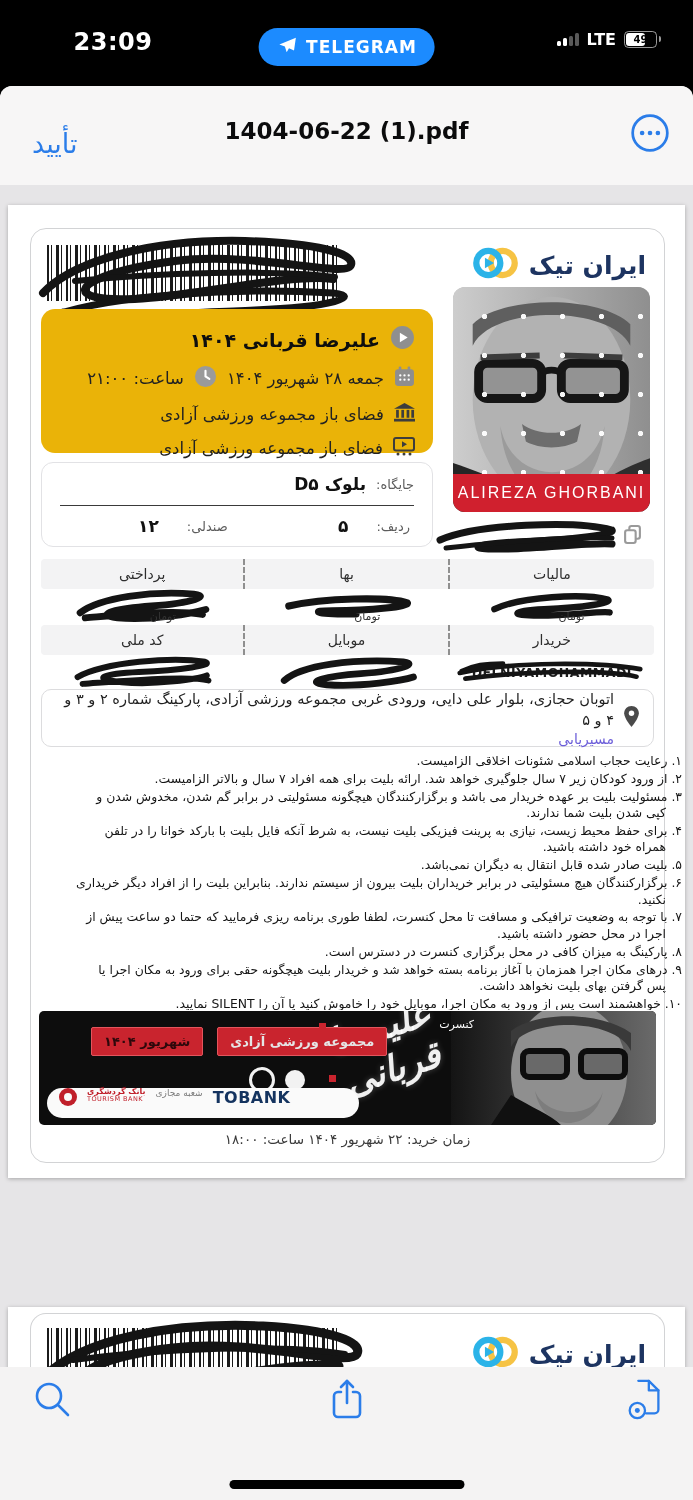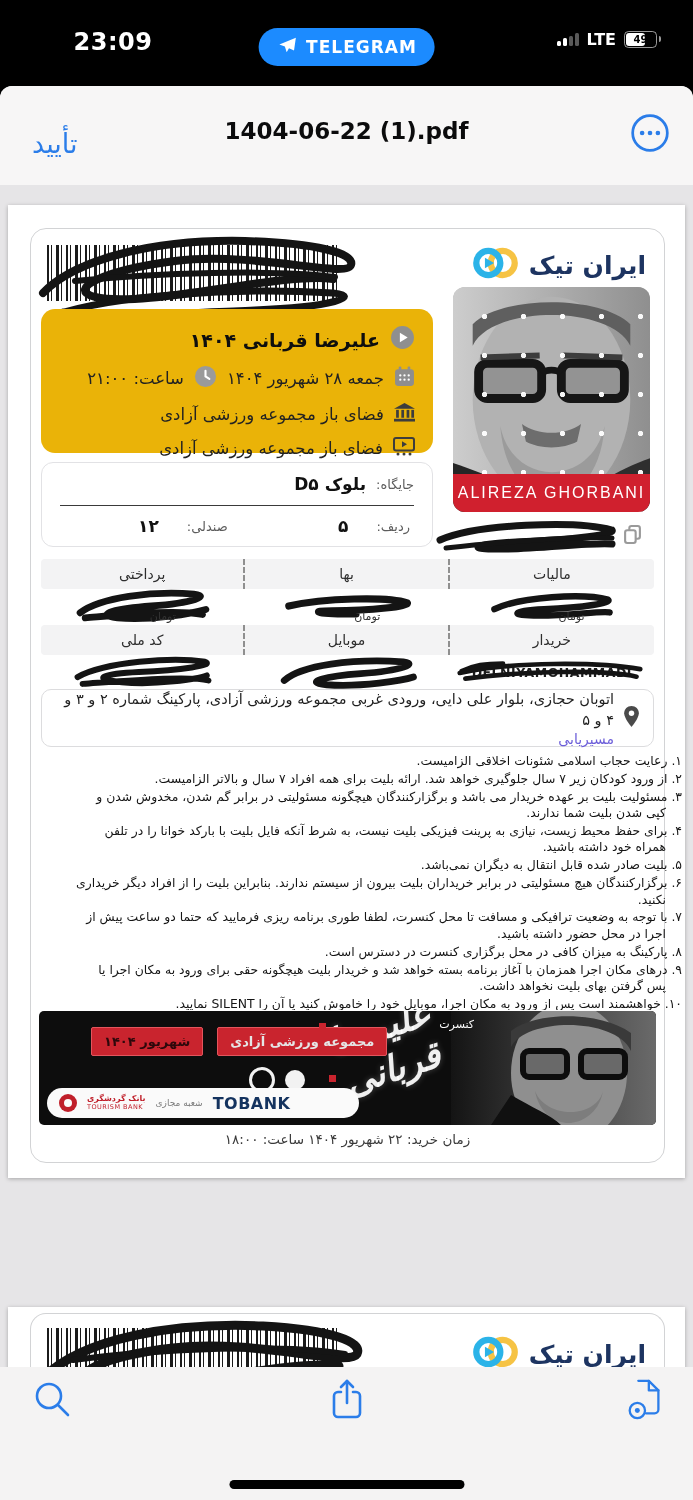--- a/index.html
+++ b/index.html
@@ -94,21 +94,21 @@
   .badges{position:absolute;left:52px;top:16px;display:flex;gap:14px;align-items:center;}
   .badge{height:27px;display:flex;align-items:center;padding:0 12px;background:#c9242e;border:1px solid #e3555d;border-radius:2px;direction:rtl;white-space:nowrap;}
   .badge.month{color:#2d080b;font-weight:bold;font-size:13px;}
   .badge.venue{color:#e5e5e5;font-weight:bold;font-size:13px;}
   .director{position:absolute;left:78px;top:66px;color:#e8e8e8;font-size:9.5px;direction:rtl;letter-spacing:.5px;margin-top:20px;}
   .bn-logos{position:absolute;left:210px;top:56px;display:flex;gap:10px;align-items:center;}
   .ring{width:20px;height:20px;border-radius:50%;border:3px solid #f2f2f2;}
   .blob{width:20px;height:20px;border-radius:50%;background:#f2f2f2;}
   .deco{position:absolute;width:7px;height:7px;background:#c9242e;}
   .sponsor{position:absolute;left:8px;bottom:7px;width:312px;height:30px;background:#fafafa;border-radius:15px;
-           display:flex;align-items:center;gap:10px;padding:0 12px;box-sizing:border-box;margin-top:44px;}
+           display:flex;gap:10px;padding:0 12px;box-sizing:border-box;margin-top:44px;}
   .tb-stack{display:flex;flex-direction:column;line-height:1.05;}
   .tb-stack .fa1{font-size:8px;color:#c01f2a;font-weight:bold;direction:rtl;}
   .tb-stack .en1{font-size:6.5px;color:#c01f2a;letter-spacing:.5px;}
   .emblem{position:relative;width:18px;height:18px;border-radius:50%;background:#c01f2a;flex:none;}
   .emblem::after{content:"";position:absolute;inset:5px;background:#fafafa;border-radius:50%;}
   .vbranch{font-size:9px;color:#7a7a7a;direction:rtl;}
   .tobank{font-size:16px;font-weight:bold;color:#14335f;letter-spacing:.5px;}
   .buytime{position:absolute;left:0;right:0;top:902px;text-align:center;font-size:13.5px;color:#3a3a3a;direction:rtl;}
   
   .card2 .einfo{top:76px;height:120px;}

